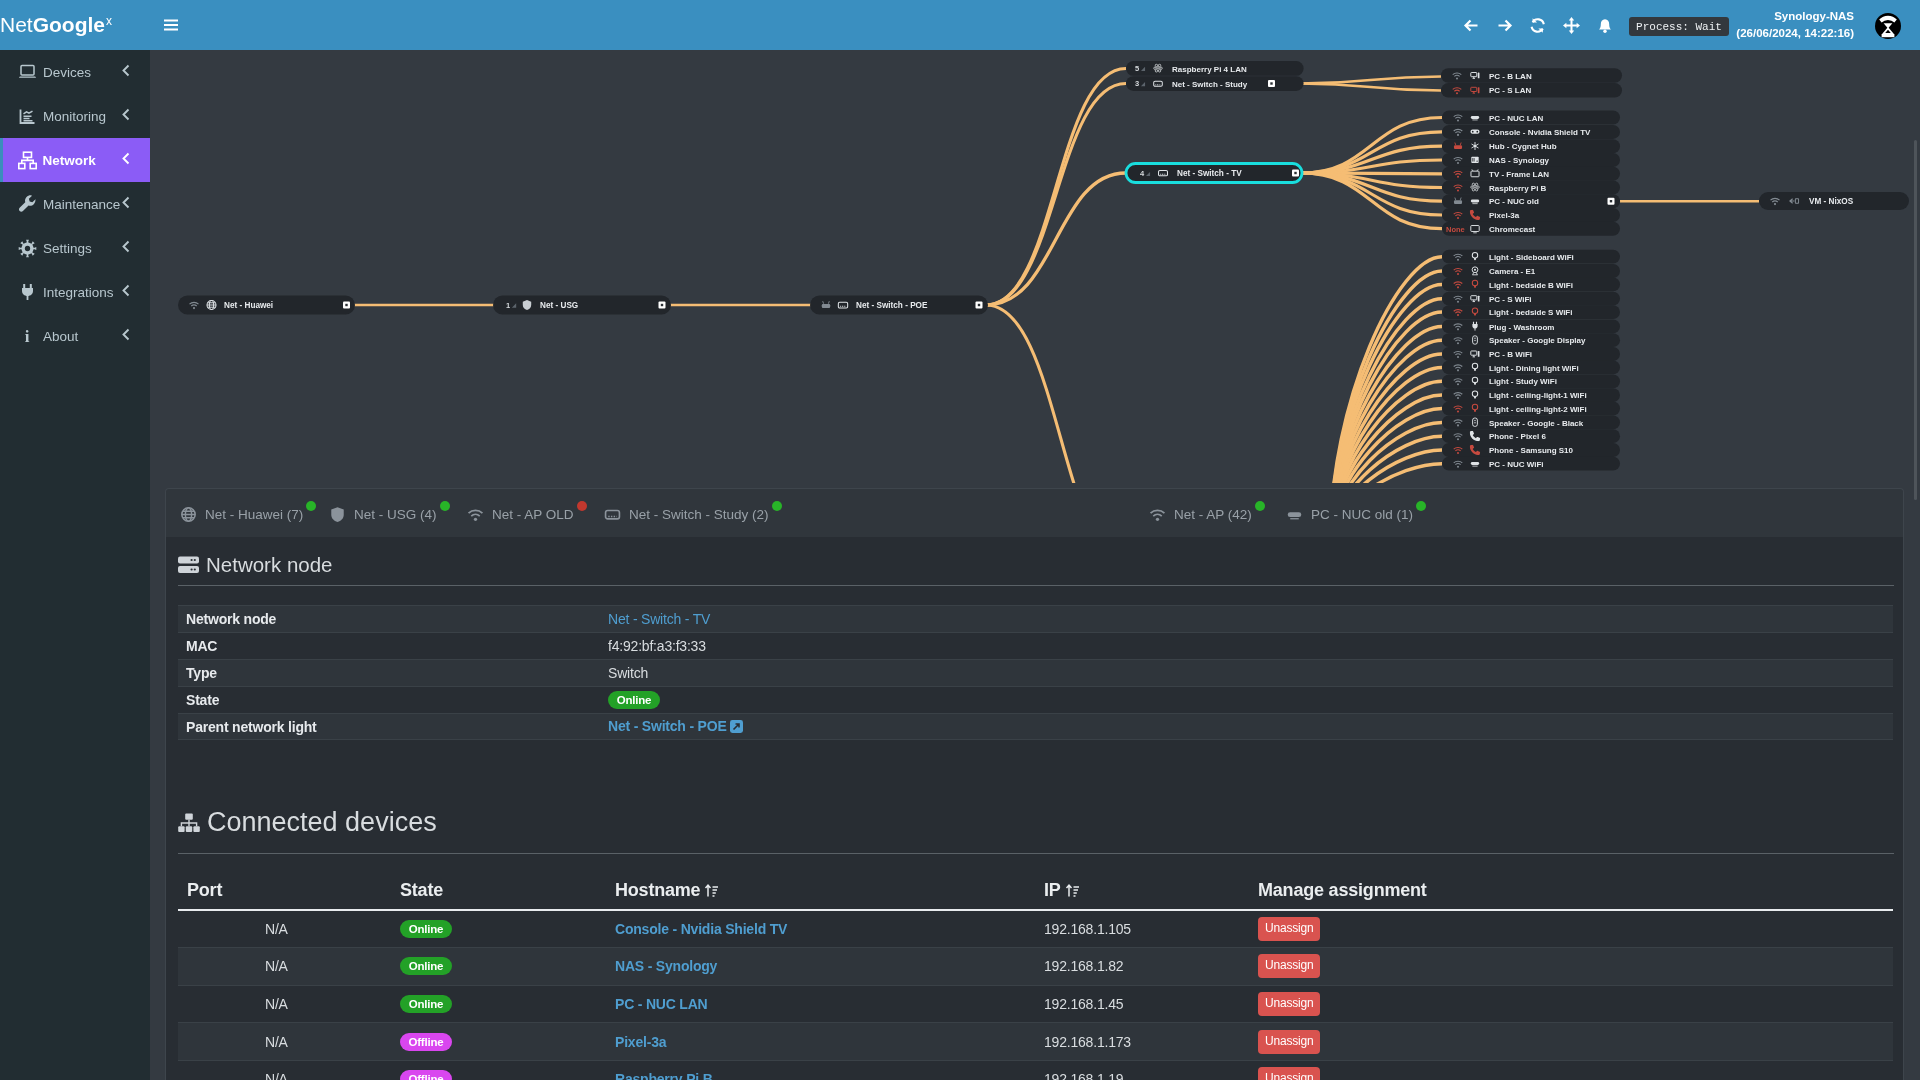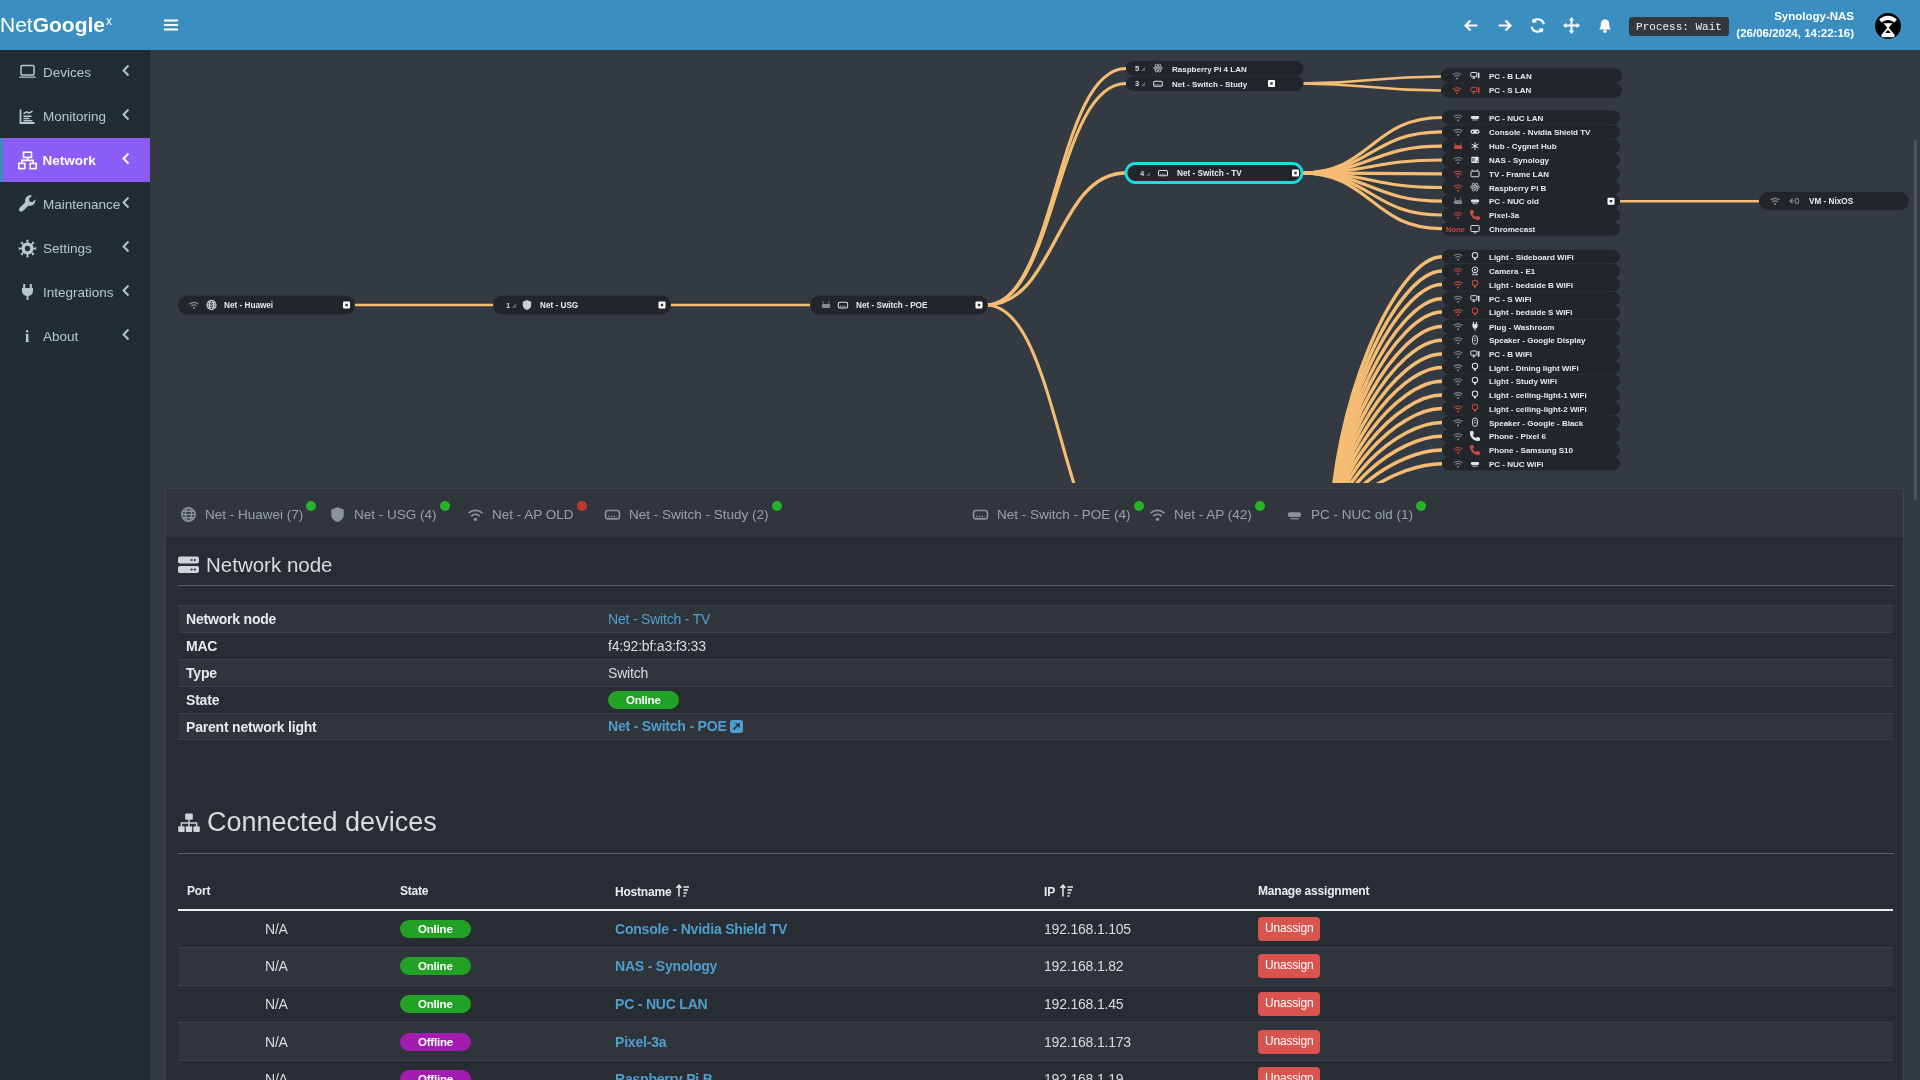--- a/index.html
+++ b/index.html
@@ -34,29 +34,29 @@
 .sechead .hic{display:flex;margin-right:7px}
 hr.sep{border:none;border-top:1px solid #5a6167;margin:0}
 
 table{border-collapse:collapse;table-layout:fixed}
 .t1{position:absolute;left:12px;top:68px;width:1715px;font-size:14px;color:#d9dde0;letter-spacing:-0.2px}
 .t1 td{height:26.9px;padding:0 0 0 8px;border-top:1px solid #3a4147;vertical-align:middle}
 .t1 tr:last-child td{border-bottom:1px solid #3a4147}
 .t1 tr:nth-child(odd) td{background:#2f353b}
 .t1 td.lbl{font-weight:700;color:#e7eaed}
 .t2{position:absolute;left:12px;top:335px;width:1715px;font-size:14px;color:#d9dde0;letter-spacing:-0.2px}
-.t2 th{font-weight:700;color:#eaedef;text-align:left;padding:0 0 0 9px;height:38px;vertical-align:middle;font-size:12px}
+.t2 th{font-weight:700;color:#eaedef;text-align:left;padding:0 0 0 9px;height:38px;vertical-align:middle;font-size:18px}
 .t2 td{height:37.6px;padding:0 0 0 9px;vertical-align:middle}
 .t2 tbody tr{border-top:1px solid #3a4147}
 .t2 tbody tr:nth-child(even) td{background:#2f353b}
 .t2 thead tr{border-bottom:2.5px solid #e8ebee}
 a.lnk{color:#4f9ed0;text-decoration:none}
 a.blnk{color:#4f9ed0;font-weight:700;text-decoration:none}
-.badge{display:inline-block;min-width:52px;text-align:center;border-radius:9px;color:#fff;font-size:11.5px;font-weight:700;padding:3px 18px;line-height:12px}
-.bon{background:#23a127}.boff{background:#a21caf}
+.badge{display:inline-block;min-width:52px;text-align:center;border-radius:9px;color:#fff;font-size:11.5px;font-weight:700;padding:3px 8px;line-height:12px}
+.bon{background:#23a127}.boff{background:#d946ef}
 .ubtn{display:inline-block;background:#d9534f;color:#fff;font-size:12px;font-weight:400;border-radius:4px;padding:5px 7px 6px;line-height:13px}
 #sbar{position:absolute;left:1914px;top:140px;width:2.5px;height:360px;background:#4e545a;border-radius:2px}
 </style></head><body>
 <div id="nav"></div>
 <div id="logo">Net<b>Google</b><sup>x</sup></div>
 <div class="nicon" style="left:158px;width:26px">
     <svg width="14" height="12" viewBox="0 0 14 12" style="">
       <path d="M0,1.5 H14 M0,6 H14 M0,10.5 H14" stroke="#fff" stroke-width="2"></path>
     </svg>
   </div>
@@ -634,29 +634,20 @@
     </div>
 <div class="tab" style="left:424px;width:195px;padding-left:14px">
       <span class="tic">
         <svg width="17" height="17" viewBox="0 0 12 12" color="#8b939b">
           <use href="#switch"></use>
         </svg>
       </span>
       <span>Net - Switch - Study (2)</span>
       <span class="dot" style="background:#28b428"></span>
     </div>
-<div class="tab" style="left:792px;width:177px;padding-left:14px">
-      <span class="tic">
-        <svg width="17" height="17" viewBox="0 0 12 12" color="#8b939b">
-          <use href="#switch"></use>
-        </svg>
-      </span>
-      <span>Net - Switch - POE (4)</span>
-      <span class="dot" style="background:#28b428"></span>
-    </div>
 <div class="tab" style="left:969px;width:137px;padding-left:14px">
       <span class="tic">
         <svg width="17" height="17" viewBox="0 0 12 12" color="#8b939b">
           <use href="#wifi"></use>
         </svg>
       </span>
       <span>Net - AP (42)</span>
       <span class="dot" style="background:#28b428"></span>
     </div>
 <div class="tab" style="left:1106px;width:162px;padding-left:14px">

